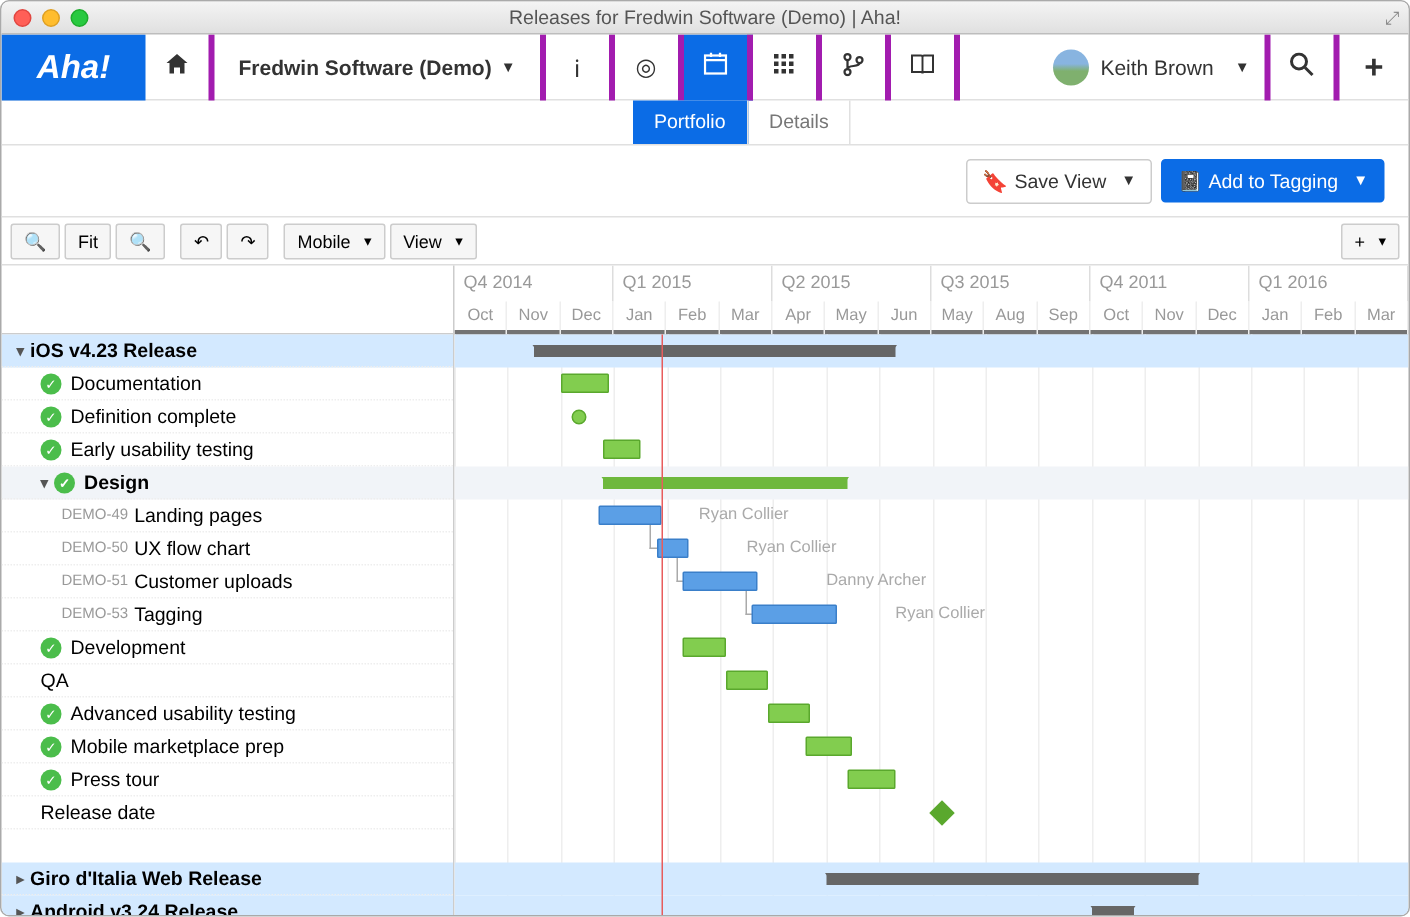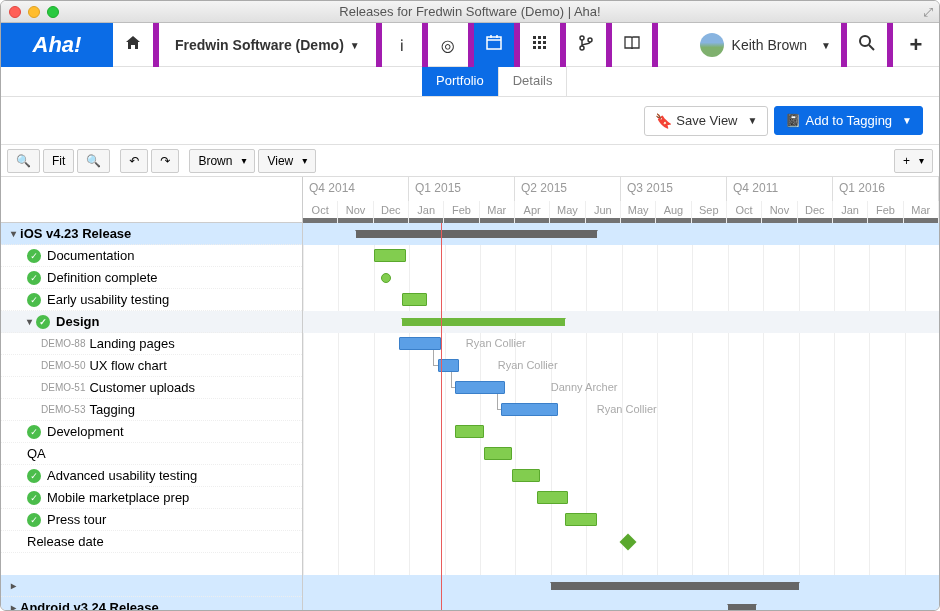--- a/index.html
+++ b/index.html
@@ -7,22 +7,22 @@
 .titlebar { height: 22px; background: linear-gradient(#f4f4f4,#e0e0e0); border-bottom: 1px solid #bdbdbd; display: flex; align-items: center; padding: 0 8px; position: relative; }
 .traffic { display: flex; gap: 7px; }
 .tl-btn { width: 12px; height: 12px; border-radius: 50%; }
 .tl-close { background: #ff5f57; border: 1px solid #e14640; }
 .tl-min { background: #ffbd2e; border: 1px solid #dfa023; }
 .tl-max { background: #28c940; border: 1px solid #1dac2c; }
 .titlebar .title { position: absolute; left: 0; right: 0; text-align: center; font-size: 13px; color: #555; }
 .expand-icon { position: absolute; right: 6px; top: 4px; font-size: 12px; color: #888; }
 
 .topbar { height: 44px; display: flex; border-bottom: 1px solid #e0e0e0; }
-.logo { width: 112px; height: 44px; background: #0b6ce6; color: #fff; display: flex; align-items: center; justify-content: center; font-weight: bold; font-size: 22px; font-style: italic; }
-.topbtn { height: 44px; min-width: 46px; display: flex; align-items: center; justify-content: center; border-right: 6px solid #a21caf; color: #333; font-size: 16px; cursor: pointer; padding: 0 10px; }
+.logo { width: 96px; height: 44px; background: #0b6ce6; color: #fff; display: flex; align-items: center; justify-content: center; font-weight: bold; font-size: 22px; font-style: italic; }
+.topbtn { height: 44px; min-width: 46px; display: flex; align-items: center; justify-content: center; border-right: 4px solid #a21caf; color: #333; font-size: 16px; cursor: pointer; padding: 0 10px; }
 .topbtn.active { background: #0b6ce6; color: #fff; }
 .product { font-size: 14px; font-weight: bold; padding: 0 16px; }
 .caret-dn { margin-left: 6px; font-size: 10px; }
 .user { display: flex; align-items: center; gap: 8px; font-size: 14px; }
 .avatar { width: 24px; height: 24px; border-radius: 50%; background: linear-gradient(#88b4e0 40%, #7fb06e 60%); }
 .spacer { flex: 1; }
 
 .subnav { height: 30px; display: flex; border-bottom: 1px solid #e0e0e0; padding-left: 421px; }
 .subtab { padding: 6px 14px; font-size: 13px; color: #777; cursor: pointer; border-right: 1px solid #e0e0e0; }
 .subtab.active { background: #0b6ce6; color: #fff; }
@@ -30,21 +30,21 @@
 .actionbar { height: 48px; border-bottom: 1px solid #e0e0e0; display: flex; align-items: center; justify-content: flex-end; padding: 0 16px; gap: 6px; }
 .btn { font-size: 13px; padding: 6px 10px; border: 1px solid #ccc; border-radius: 3px; background: #fff; color: #333; cursor: pointer; display: inline-flex; align-items: center; gap: 4px; }
 .btn.primary { background: #0b6ce6; color: #fff; border-color: #0b6ce6; }
 
 .toolbar { height: 32px; border-bottom: 1px solid #ddd; display: flex; align-items: center; padding: 0 6px; gap: 3px; }
 .tbtn { font-size: 12px; padding: 4px 8px; border: 1px solid #ccc; border-radius: 2px; background: #f6f6f6; cursor: pointer; display: inline-flex; align-items: center; gap: 3px; }
 
 .gantt { display: flex; height: 433px; position: relative; }
 .left { width: 302px; border-right: 1px solid #ccc; overflow: hidden; }
 .right { flex: 1; overflow: hidden; position: relative; }
-.time-header { height: 46px; border-bottom: 5px solid #737373; }
+.time-header { height: 46px; border-bottom: 3px solid #737373; }
 .qrow, .mrow { display: flex; }
 .qrow { height: 24px; }
 .mrow { height: 22px; }
 .qcell { border-right: 1px solid #ddd; font-size: 12px; color: #999; padding: 4px 6px; }
 .mcell { width: 35.4px; border-right: 1px solid #eee; font-size: 11px; color: #999; text-align: center; padding-top: 3px; }
 .left .time-header { border-bottom: 1px solid #ccc; }
 
 .rows { }
 .row { height: 22px; display: flex; align-items: center; font-size: 13px; padding-left: 10px; border-bottom: 1px dotted #eee; position: relative; }
 .row.release { background: #d3e9ff; font-weight: bold; }
@@ -196,21 +196,21 @@
     </button>
   <span style="width:4px"></span>
   <button class="tbtn">
       <span>↶</span>
     </button>
   <button class="tbtn">
       <span>↷</span>
     </button>
   <span style="width:4px"></span>
   <button class="tbtn">
-      <span>Brown</span>
+      <span>Mobile</span>
       <span class="caret-dn">▾</span>
     </button>
   <button class="tbtn">
       <span>View</span>
       <span class="caret-dn">▾</span>
     </button>
   <div class="spacer"></div>
   <button class="tbtn">
       <span>+</span>
       <span class="caret-dn">▾</span>
@@ -236,21 +236,21 @@
         <div class="row indent1">
           <span class="checkmark">✓</span>
           <span>Early usability testing</span>
         </div>
         <div class="row group indent1">
           <span class="chevron">▾</span>
           <span class="checkmark">✓</span>
           <span>Design</span>
         </div>
         <div class="row indent2">
-          <span class="demo-id">DEMO-88</span>
+          <span class="demo-id">DEMO-49</span>
           <span>Landing pages</span>
         </div>
         <div class="row indent2">
           <span class="demo-id">DEMO-50</span>
           <span>UX flow chart</span>
         </div>
         <div class="row indent2">
           <span class="demo-id">DEMO-51</span>
           <span>Customer uploads</span>
         </div>
@@ -276,20 +276,21 @@
         <div class="row indent1">
           <span class="checkmark">✓</span>
           <span>Press tour</span>
         </div>
         <div class="row indent1">
           <span>Release date</span>
         </div>
         <div class="row" style="height: 22px; border: none;"></div>
         <div class="row release">
           <span class="chevron">▸</span>
+          <span>Giro d'Italia Web Release</span>
         </div>
         <div class="row release">
           <span class="chevron">▸</span>
           <span>Android v3.24 Release</span>
         </div>
       </div>
   </div>
   <div class="right">
     <div class="time-header">
       <div class="qrow" id="qrow">

